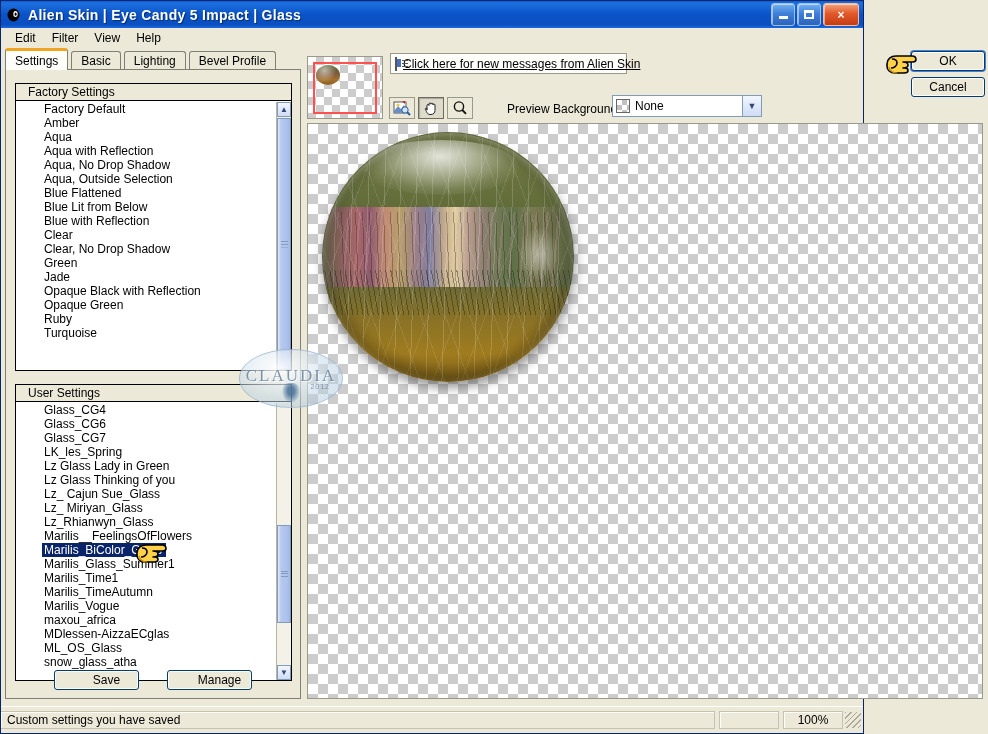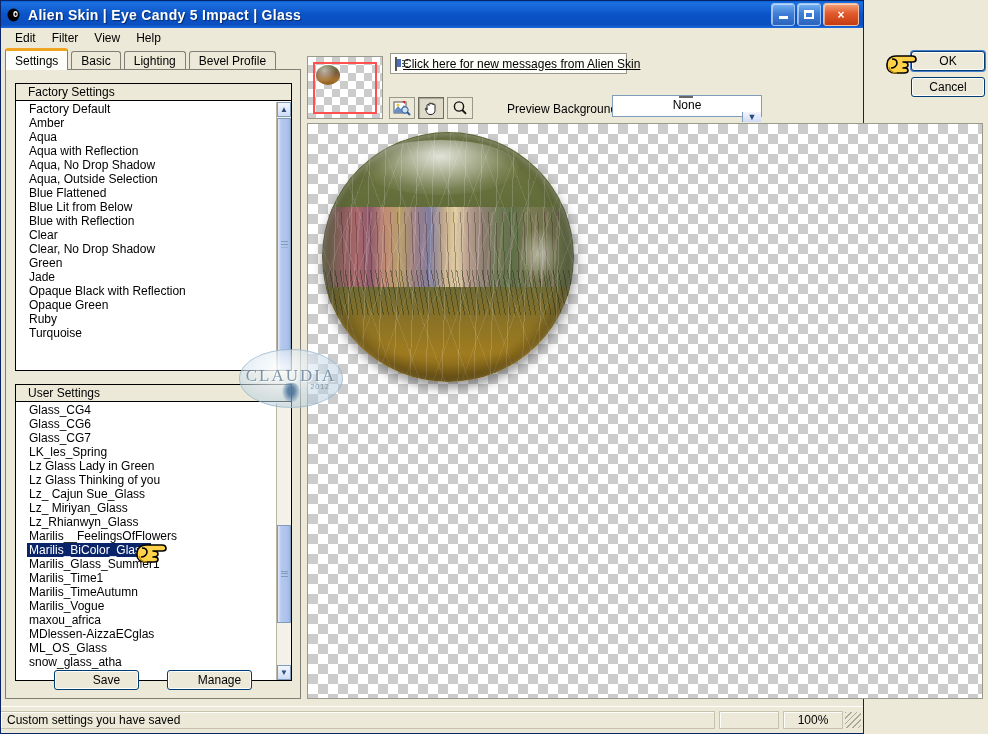--- a/index.html
+++ b/index.html
@@ -112,21 +112,21 @@
     height: 17px; background: #ece9d8;
     border-bottom: 1px solid #000;
     display: flex; align-items: center;
     padding-left: 12px;
     font-size: 12px; color: #000;
     box-sizing: border-box;
   }
   .lb-items {
     position: absolute; left: 0; right: 15px; top: 18px; bottom: 0;
     overflow: hidden;
-    padding-left: 2px;
+    padding-left: 17px;
   }
   .lb-item {
     height: 14px; line-height: 14px;
     font-size: 12px; color: #000;
     padding-left: 11px;
     white-space: nowrap;
     font-family: "Liberation Sans", sans-serif;
   }
   .lb-item.selected {
     background: #0a246a;
@@ -268,21 +268,20 @@
     position: absolute; left: 506px; top: 101px;
     font-size: 12px; color: #000;
   }
   #prevbgselect {
     position: absolute; left: 611px; top: 94px;
     width: 150px; height: 22px;
     background: #fff;
     border: 1px solid #7f9db9;
     display: flex; align-items: center;
     box-sizing: border-box;
-    flex-direction: column;
   }
   #prevbgselect .swatch {
     width: 14px; height: 14px; margin: 0 5px 0 3px;
     border: 1px solid #666;
     background-color: #ffffff;
     background-image:
       linear-gradient(45deg,#c0c0c0 25%,transparent 25%,transparent 75%,#c0c0c0 75%),
       linear-gradient(45deg,#c0c0c0 25%,transparent 25%,transparent 75%,#c0c0c0 75%);
     background-size: 10px 10px;
     background-position: 0 0, 5px 5px;

